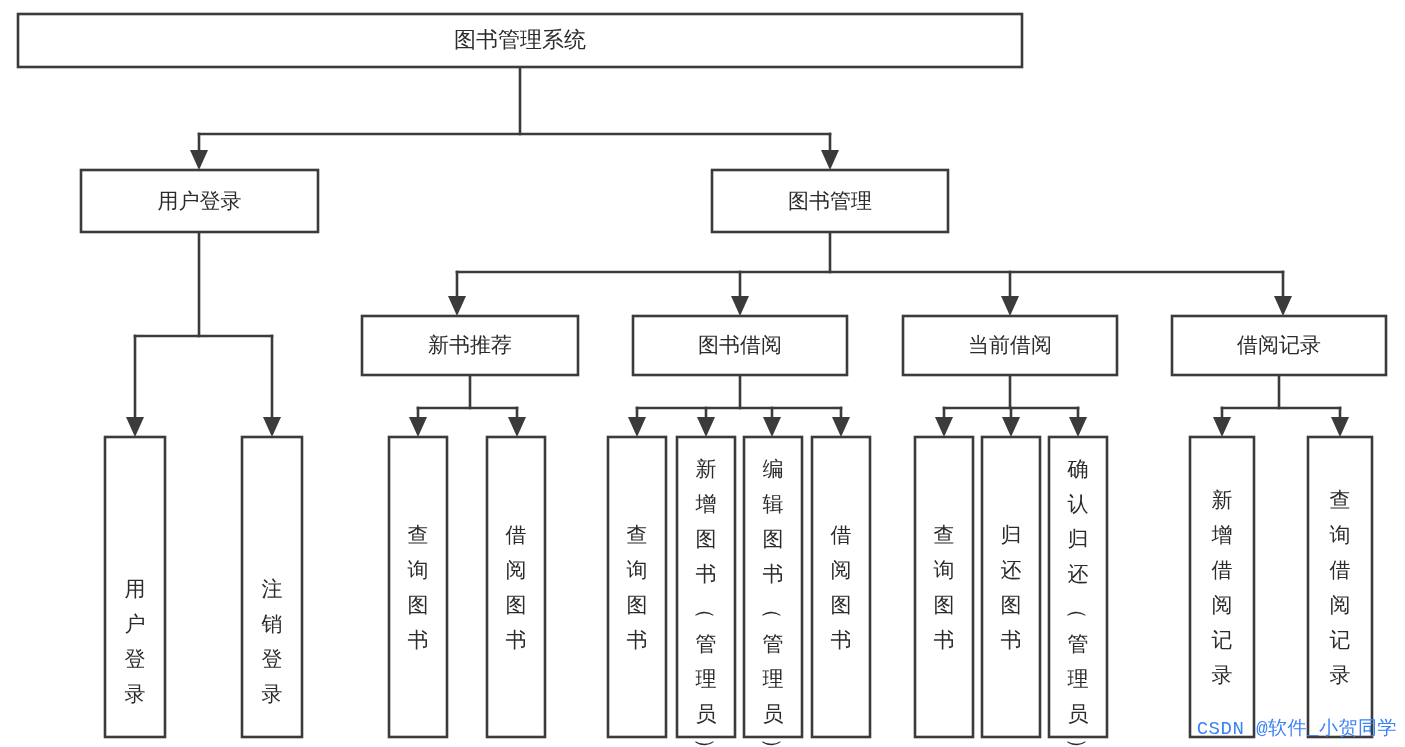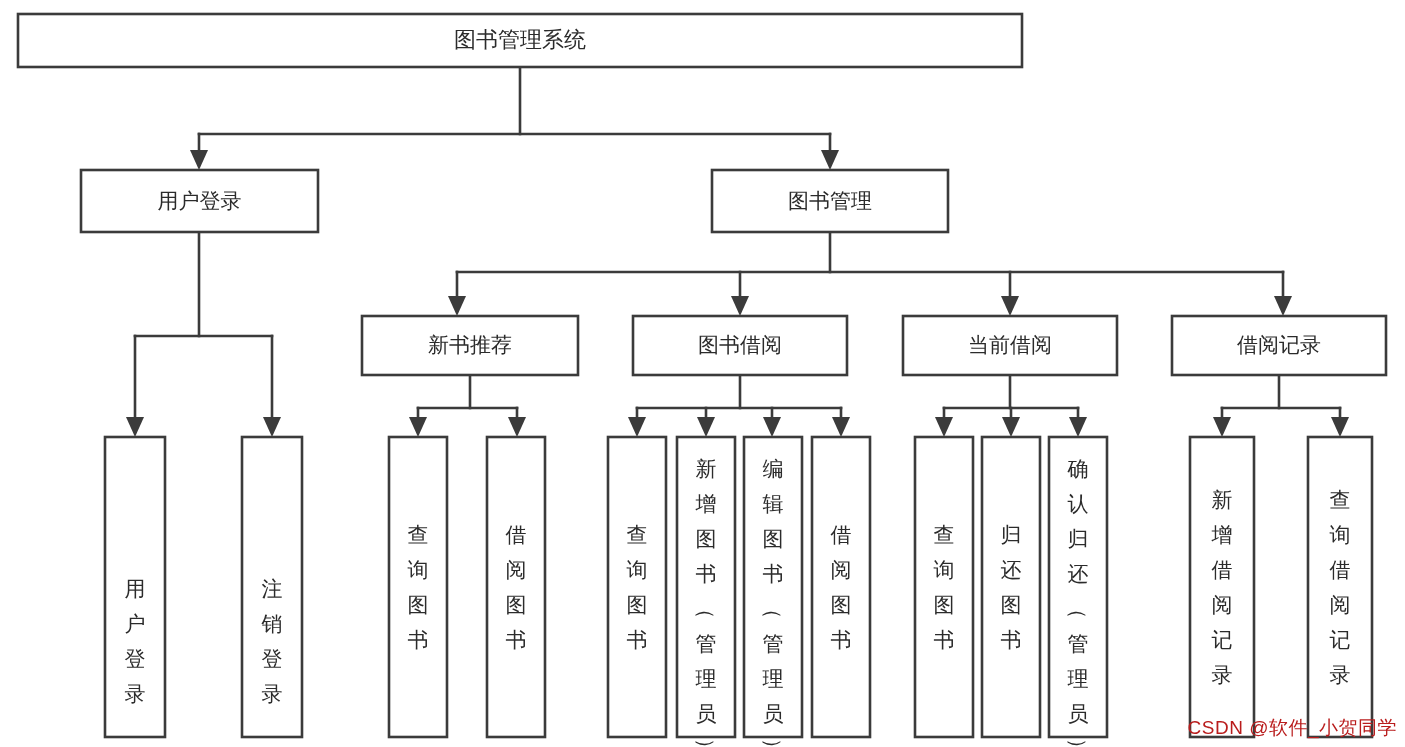--- a/index.html
+++ b/index.html
@@ -56,23 +56,23 @@
     stroke-linecap: square;
   }
   .arrow-head {
     fill: #3b3b3b;
     stroke: none;
   }
   .watermark {
     position: absolute;
     right: 8px;
     bottom: 6px;
-    font-family: Liberation Sans, sans-serif;
+    font-family: Liberation Mono, monospace;
     font-size: 19px;
-    color: #b91c1c;
+    color: #3b82f6;
     white-space: nowrap;
     letter-spacing: 0.5px;
   }
 </style>
 </head>
 <body>
 
 <div id="diagram-root">
   <svg id="flow" viewBox="0 0 1405 747">
     <g id="edge-layer">

